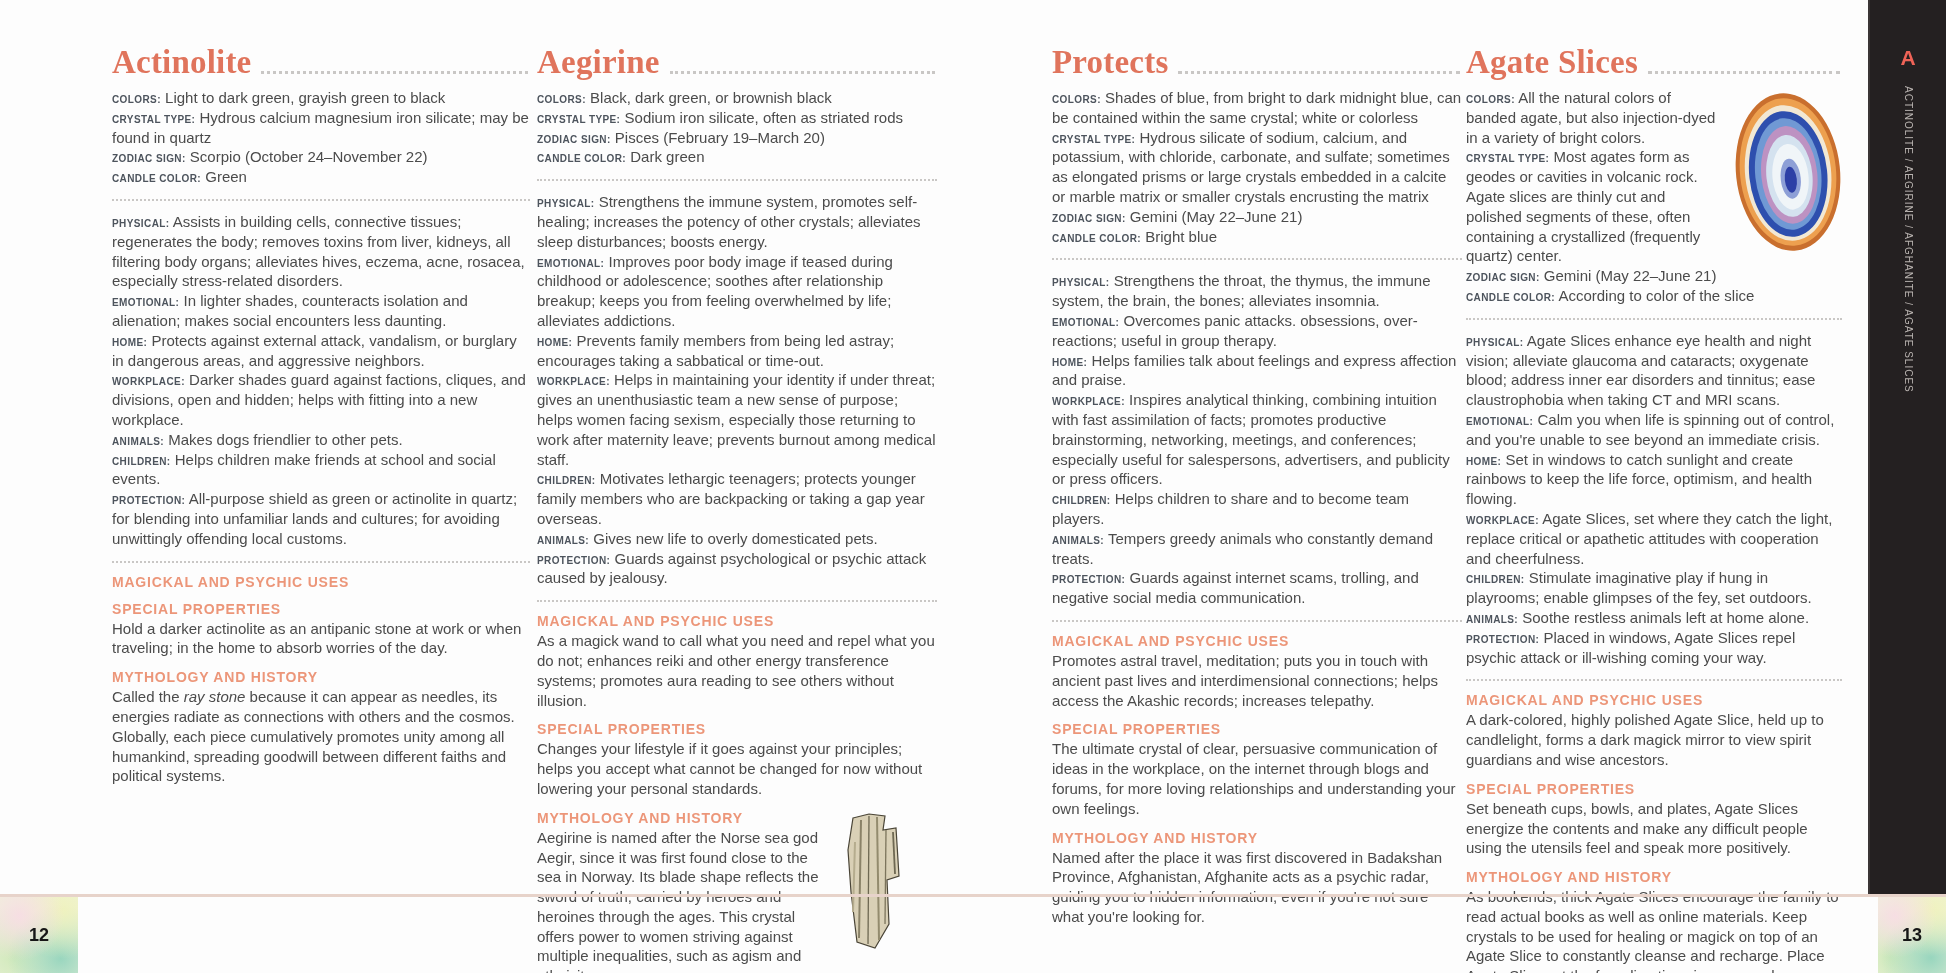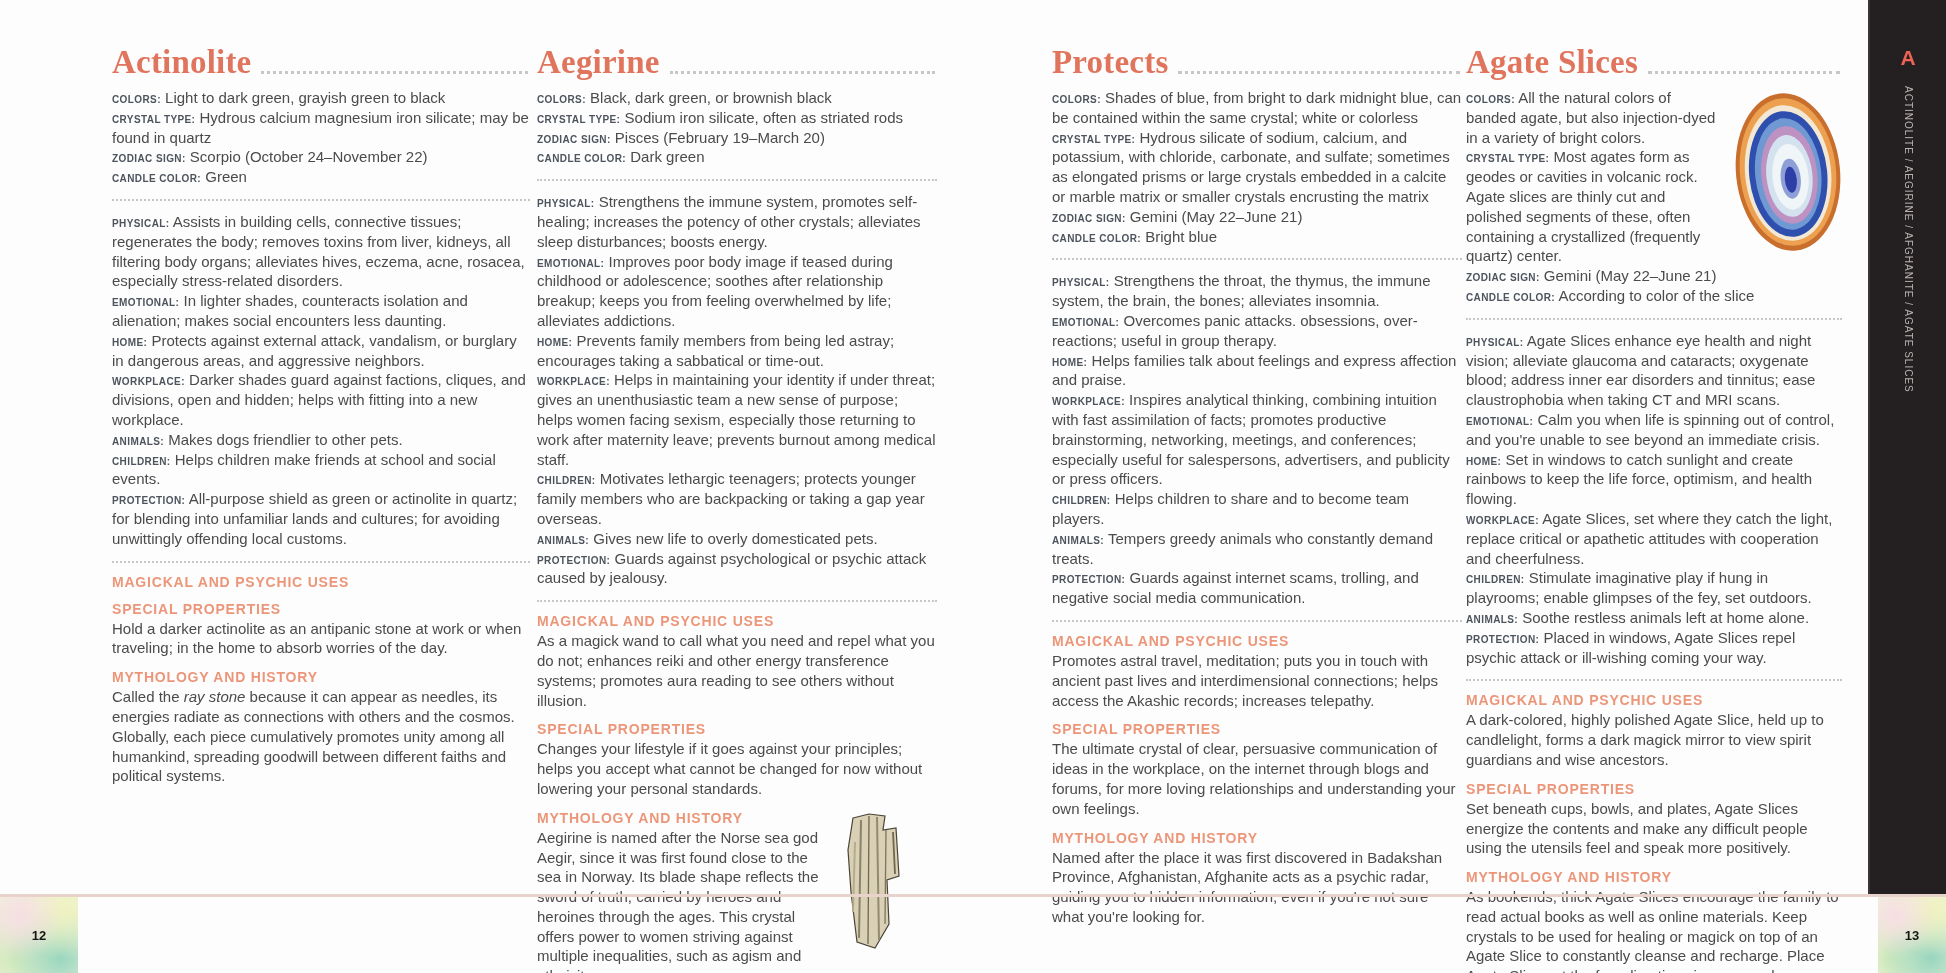--- a/index.html
+++ b/index.html
@@ -58,21 +58,21 @@
     color:var(--sidebar-text-color,#b9b3b0); font-size:10px; letter-spacing:1px;
   }
 
   .footer-line {
     position:absolute; left:0; right:0; top:894px; height:3px;
     background:var(--footer-line-color,#e7d3ca);
   }
   .corner {
     position:absolute; top:897px; height:76px;
     display:flex; align-items:center; justify-content:center;
-    font-weight:bold; font-size:13px; color:#161616;
+    font-weight:bold; font-size:18px; color:#161616;
     background:
       radial-gradient(circle at 25% 25%, rgba(247,221,228,.95) 0%, rgba(247,221,228,0) 55%),
       radial-gradient(circle at 80% 18%, rgba(240,242,188,.9) 0%, rgba(240,242,188,0) 55%),
       radial-gradient(circle at 78% 80%, rgba(148,212,189,.95) 0%, rgba(148,212,189,0) 62%),
       radial-gradient(circle at 18% 78%, rgba(205,232,184,.9) 0%, rgba(205,232,184,0) 58%),
       #eef3da;
   }
   .corner.left { left:0; width:78px; }
   .corner.right { right:0; width:68px; }
 </style>

